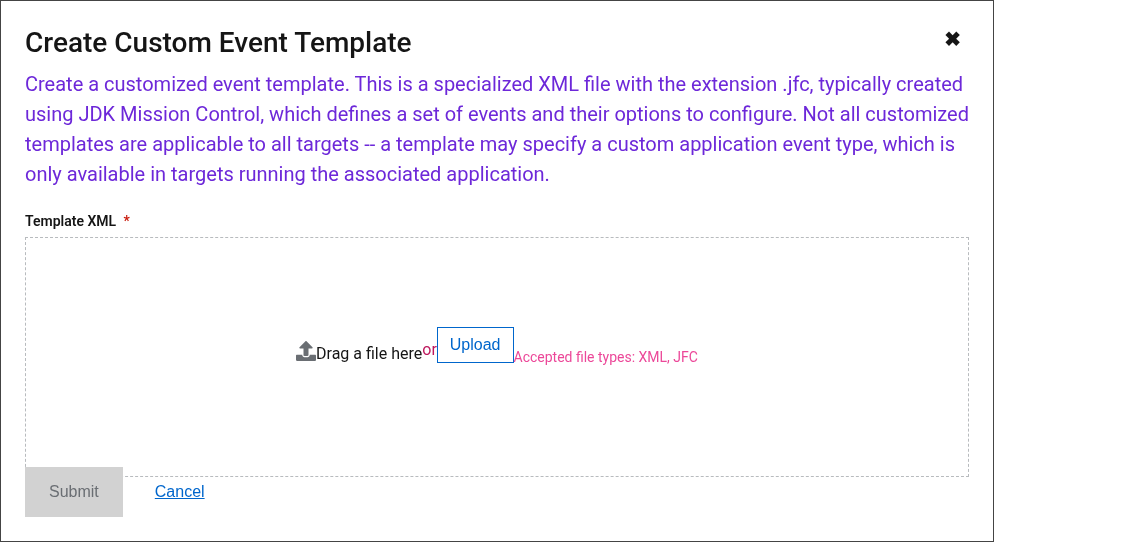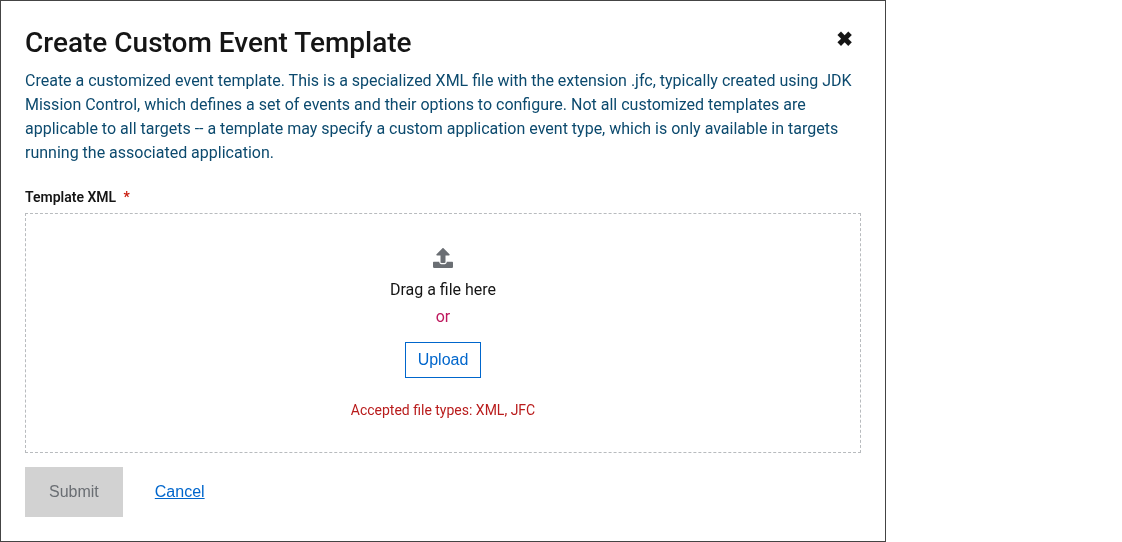--- a/index.html
+++ b/index.html
@@ -6,21 +6,21 @@
       box-sizing: border-box;
       margin: 0;
       padding: 0;
     }
     body {
       font-family: -apple-system, BlinkMacSystemFont, "Segoe UI", Roboto, "Helvetica Neue", Arial, sans-serif;
       background: #fff;
       color: #151515;
     }
     .modal {
-      width: 886px;
+      width: 994px;
       height: 542px;
       border: 1px solid #444;
       background: #fff;
       position: relative;
       padding: 24px;
     }
     .modal-header {
       display: flex;
       justify-content: space-between;
       align-items: flex-start;
@@ -36,42 +36,42 @@
       font-size: 20px;
       font-weight: bold;
       cursor: pointer;
       padding: 4px 8px;
       color: #151515;
       background: none;
       border: none;
       line-height: 1;
     }
     .modal-description {
-      font-size: 16px;
-      color: #0c4a6e;
+      font-size: 20px;
+      color: #6d28d9;
       line-height: 1.5;
       margin-bottom: 24px;
       max-width: 1040px;
     }
     .field-label {
       font-size: 14px;
       font-weight: 600;
       color: #151515;
       margin-bottom: 8px;
     }
     .required-asterisk {
       color: #c9190b;
       margin-left: 4px;
     }
     .dropzone {
       border: 1px dashed #b8bbbe;
       background: #fff;
       padding: 32px 24px;
       display: flex;
-      flex-direction: column;
+      flex-direction: row;
       align-items: center;
       justify-content: center;
       min-height: 240px;
     }
     .upload-icon {
       width: 20px;
       height: 20px;
       fill: #6a6e73;
       margin-bottom: 12px;
     }
@@ -89,21 +89,21 @@
       border: 1px solid #0066cc;
       background: #fff;
       color: #0066cc;
       font-size: 16px;
       padding: 8px 12px;
       cursor: pointer;
       margin-bottom: 24px;
     }
     .accepted-types {
       font-size: 14px;
-      color: #b91c1c;
+      color: #ec4899;
     }
     .modal-footer {
       position: absolute;
       bottom: 24px;
       left: 24px;
       display: flex;
       gap: 16px;
       align-items: center;
     }
     .submit-button {

